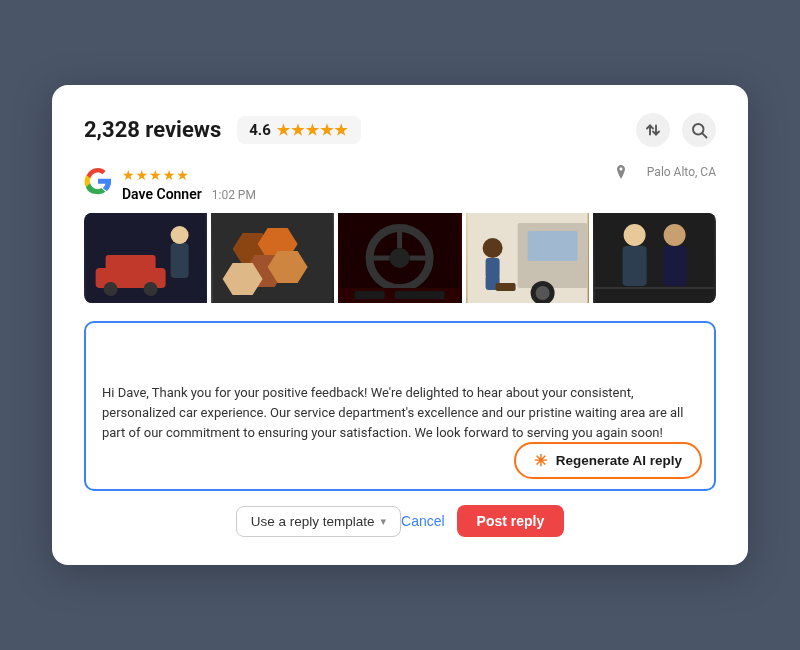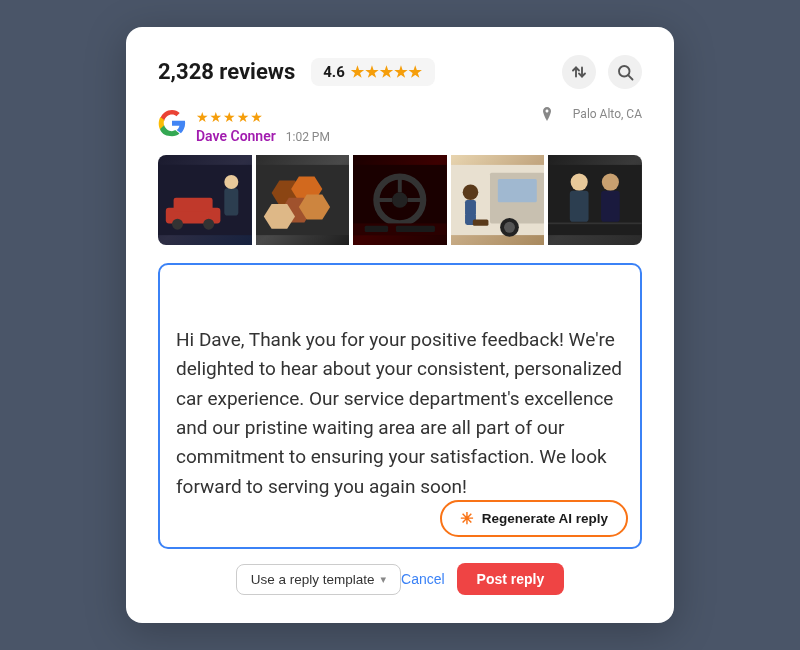--- a/index.html
+++ b/index.html
@@ -11,21 +11,21 @@
       justify-content: center;
       width: 800px;
       height: 650px;
       font-family: -apple-system, BlinkMacSystemFont, 'Segoe UI', Roboto, sans-serif;
     }
 
     .card {
       background: #ffffff;
       border-radius: 16px;
       padding: 28px 32px 28px 32px;
-      width: 548px;
+      width: 696px;
       box-shadow: 0 8px 40px rgba(0,0,0,0.25);
       position: relative;
     }
 
     
     .header {
       display: flex;
       align-items: center;
       justify-content: space-between;
       margin-bottom: 18px;
@@ -106,21 +106,21 @@
 
     .reviewer-stars {
       color: #f59e0b;
       font-size: 14px;
       letter-spacing: 1px;
     }
 
     .reviewer-name {
       font-size: 14px;
       font-weight: 600;
-      color: #a21caf;
+      color: #000000;
     }
 
     .reviewer-time {
       font-size: 12px;
       color: #888;
       margin-left: 6px;
     }
 
     .reviewer-location {
       font-size: 12px;
@@ -162,21 +162,21 @@
     
     .reply-box {
       border: 2px solid #3b82f6;
       border-radius: 10px;
       padding: 14px 16px 10px 16px;
       margin-bottom: 14px;
       position: relative;
     }
 
     .reply-text {
-      font-size: 19px;
+      font-size: 13px;
       color: #333;
       line-height: 1.55;
       margin-bottom: 36px;
       margin-top: 46px;
     }
 
     .regenerate-btn {
       position: absolute;
       bottom: 10px;
       right: 12px;

